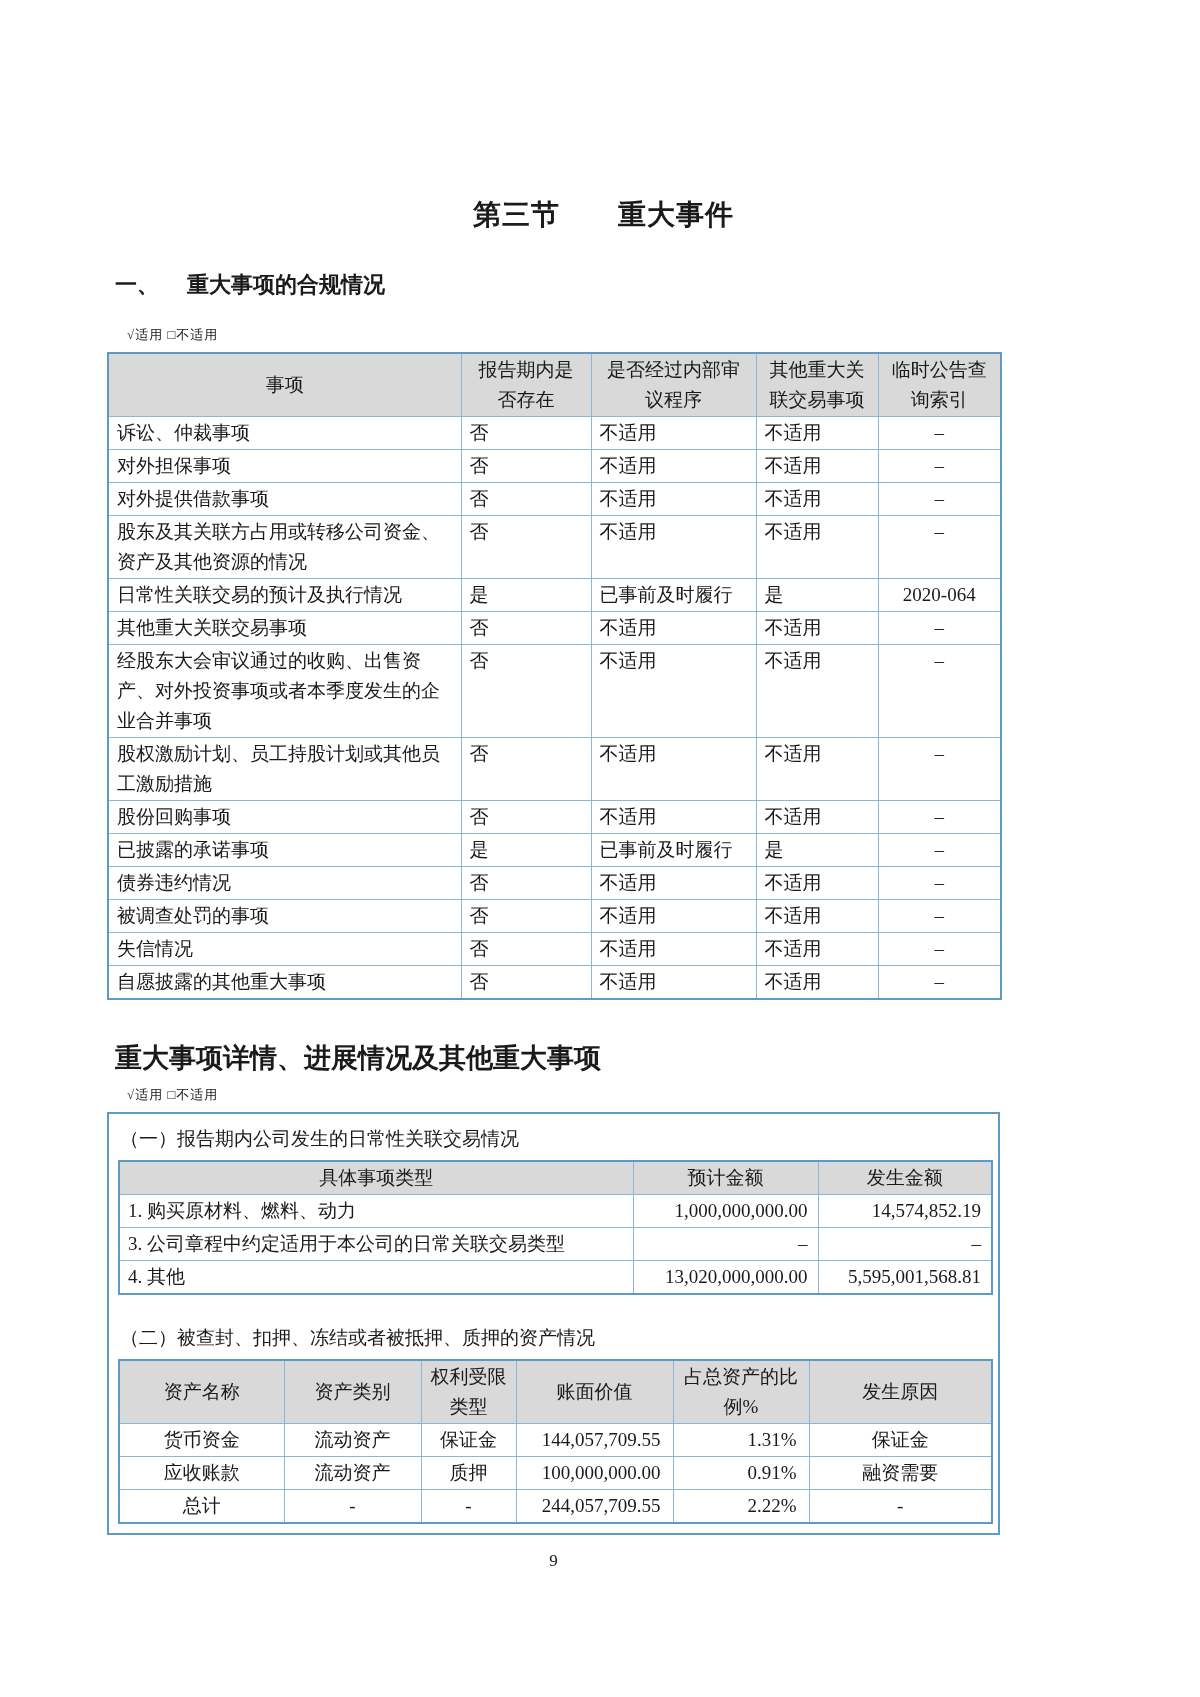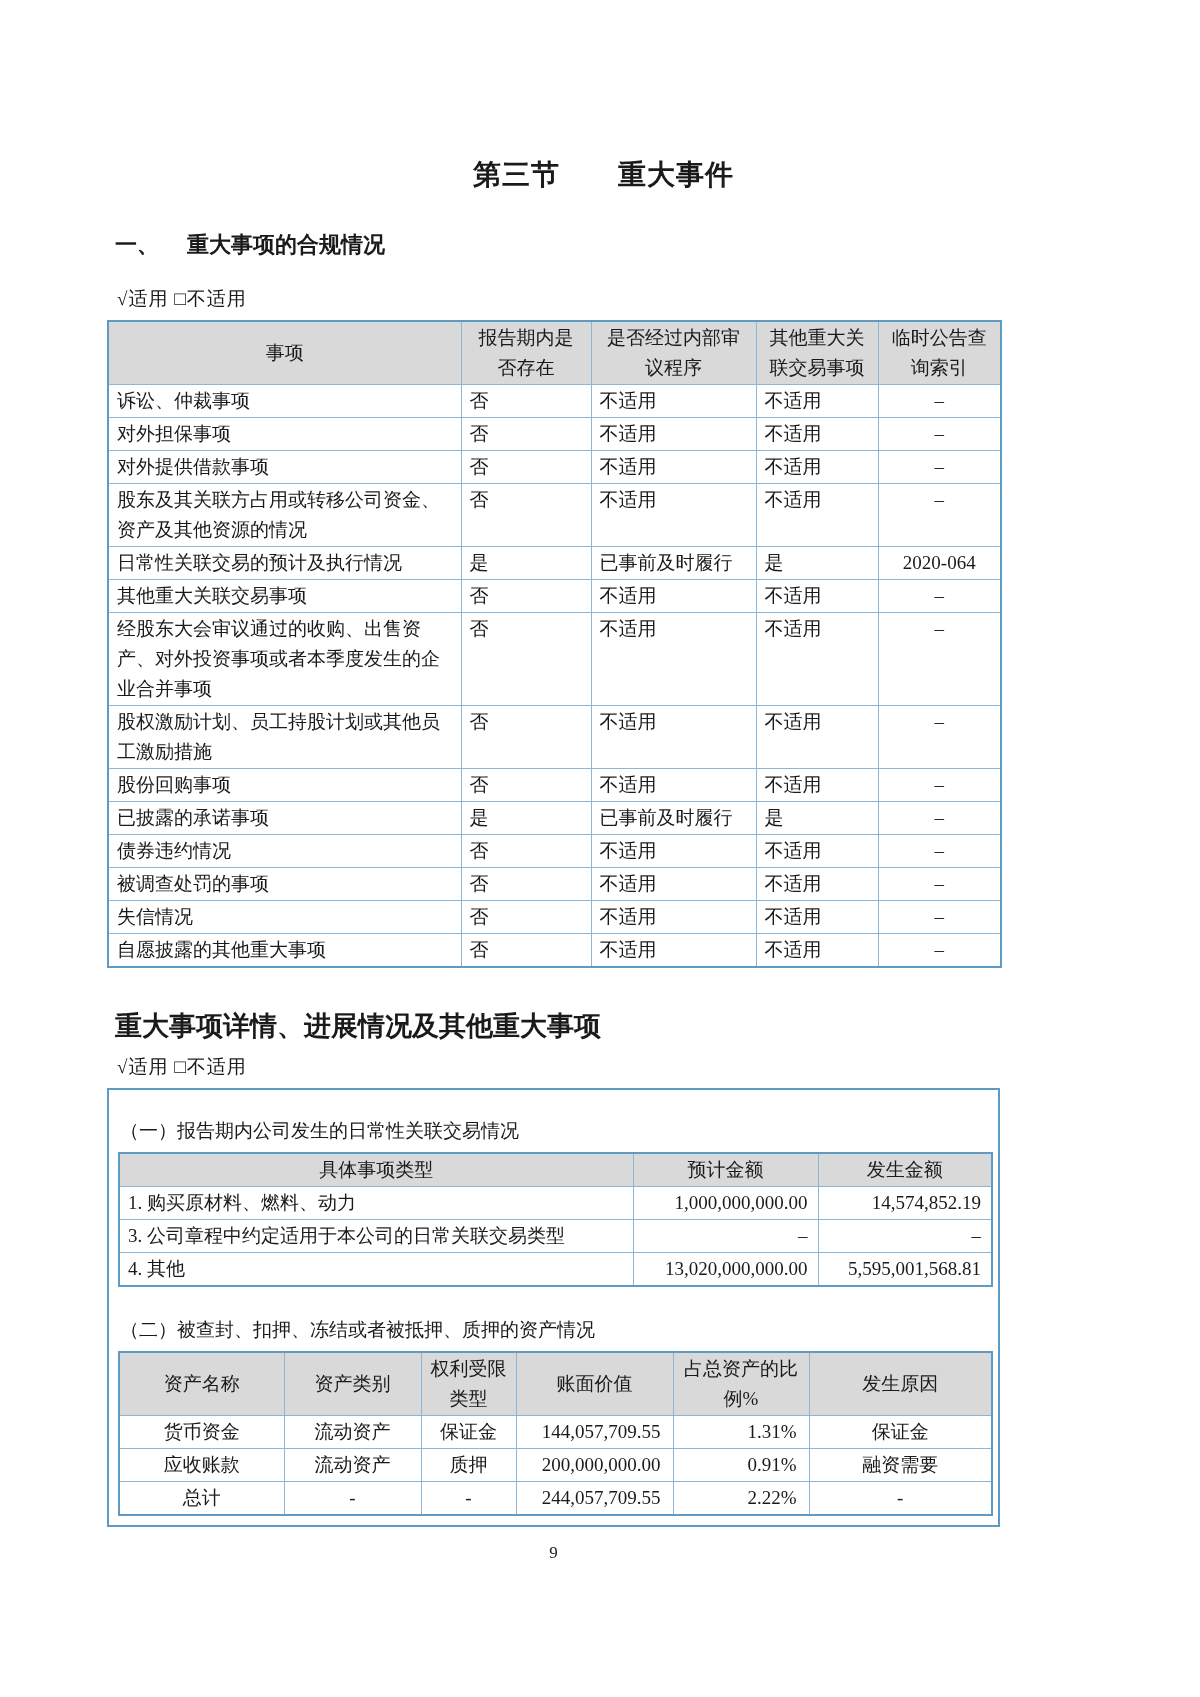--- a/index.html
+++ b/index.html
@@ -20,33 +20,34 @@
     font-family:"Liberation Serif","DejaVu Serif",serif;
     font-size:19px;
   }
   .doc-title{
     text-align:center;
     font-family:"Liberation Sans","DejaVu Sans",sans-serif;
     font-weight:bold;
     font-size:28px;
     letter-spacing:1px;
     margin-bottom:36px;
+    margin-top:40px;
   }
   .section-heading{
     display:flex;
     font-family:"Liberation Sans","DejaVu Sans",sans-serif;
     font-weight:bold;
     font-size:22px;
     margin-bottom:26px;
     margin-left:8px;
   }
   .section-heading .sec-no{width:72px;flex:0 0 auto;}
   .applicability{
-    font-size:19px;
-    margin-left:10px;
+    font-size:13px;
+    margin-left:20px;
     margin-bottom:8px;
     letter-spacing:1px;
   }
   table{
     border-collapse:collapse;
     table-layout:fixed;
     width:893px;
     font-size:19px;
   }
   table.outer-border{border:2px solid var(--table-border);}
@@ -77,21 +78,21 @@
     font-family:"Liberation Sans","DejaVu Sans",sans-serif;
     font-weight:bold;
     font-size:27px;
     margin-top:40px;
     margin-bottom:10px;
     margin-left:8px;
   }
   .details-box{
     width:893px;
     border:2px solid var(--table-border);
-    padding:24px 9px 9px 9px;
+    padding:8px 9px 9px 9px;
     margin-top:4px;
   }
   .details-box table{width:873px;}
   .subsection-caption{
     font-size:19px;
     line-height:30px;
     margin:2px 0 6px 2px;
   }
   .subsection-caption.second{margin-top:28px;}
   .page-footer{
@@ -301,21 +302,21 @@
             <td>流动资产</td>
             <td>保证金</td>
             <td>144,057,709.55</td>
             <td>1.31%</td>
             <td>保证金</td>
           </tr>
           <tr>
             <td>应收账款</td>
             <td>流动资产</td>
             <td>质押</td>
-            <td>200,000,000.00</td>
+            <td>100,000,000.00</td>
             <td>0.91%</td>
             <td>融资需要</td>
           </tr>
           <tr>
             <td>总计</td>
             <td>-</td>
             <td>-</td>
             <td>244,057,709.55</td>
             <td>2.22%</td>
             <td>-</td>

